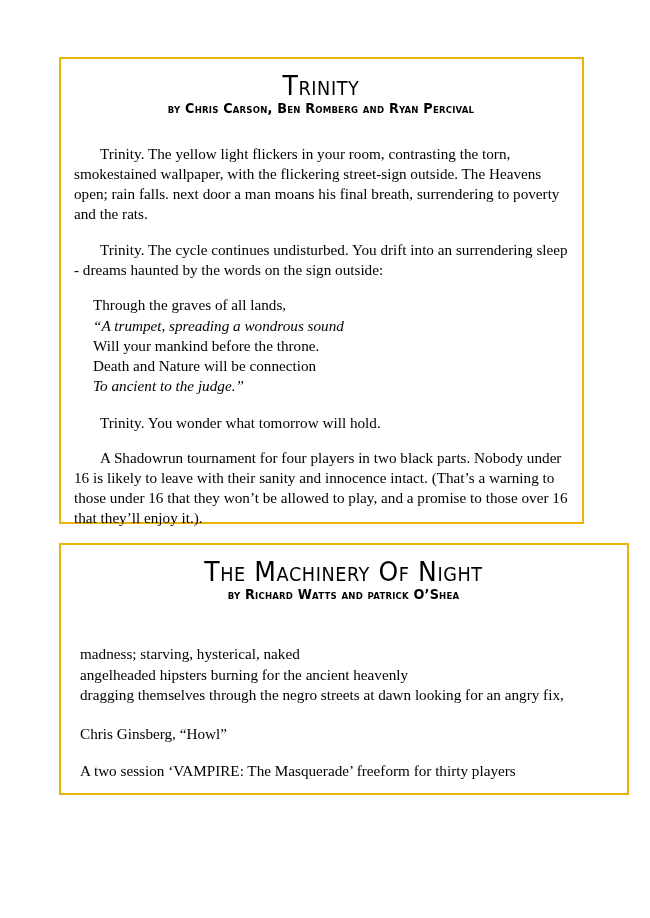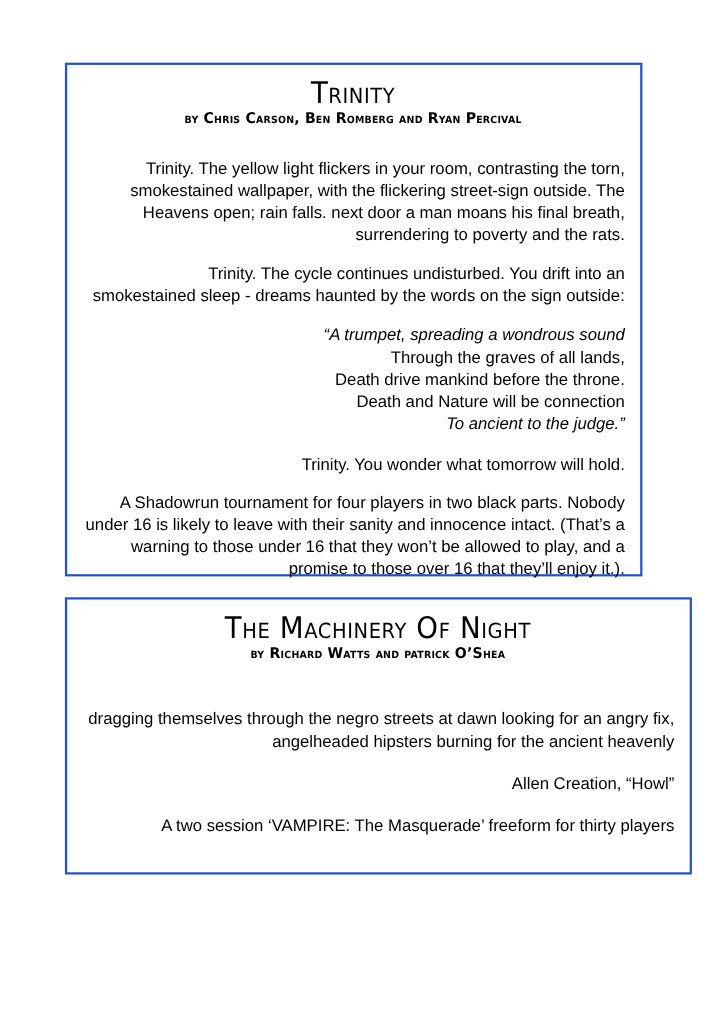--- a/index.html
+++ b/index.html
@@ -19,21 +19,21 @@
   .page {
     position: absolute;
     left: 0; top: 0;
     width: 650px;
     height: 918px;
   }
 
   
   .game-box {
     position: absolute;
-    border: 2px solid #1d4ed8;
+    border: 2px solid #eab308;
     background: #ffffff;
     box-sizing: border-box;
   }
   #box-trinity {
     left: 59px;
     top: 57px;
     width: 525px;
     height: 467px;
   }
   #box-machinery {
@@ -66,24 +66,24 @@
     font-weight: 700;
     font-size: 13.5px;
     letter-spacing: 0.2px;
     line-height: 1.1;
     margin: 0 0 2px 0;
     transform: scaleX(0.95);
   }
 
   
   .prose {
-    font-family: Liberation Sans, sans-serif;
+    font-family: Liberation Serif, serif;
     font-size: 15.2px;
     line-height: 1.31;
-    text-align: right;
+    text-align: left;
     margin-top: 28px;
   }
   .para {
     margin: 0 0 16px 0;
     text-indent: 26px;
   }
   .para.tight {
     margin-bottom: 14px;
   }
 
@@ -131,26 +131,26 @@
     <div class="box-inner">
 
       <h1 class="game-title">Trinity</h1>
 
       <p class="game-byline">by Chris Carson, Ben Romberg and Ryan Percival</p>
 
       <div class="prose">
 
         <p class="para">Trinity. The yellow light flickers in your room, contrasting the torn, smokestained wallpaper, with the flickering street-sign outside. The Heavens open; rain falls. next door a man moans his final breath, surrendering to poverty and the rats.</p>
 
-        <p class="para">Trinity. The cycle continues undisturbed. You drift into an smokestained sleep - dreams haunted by the words on the sign outside:</p>
+        <p class="para">Trinity. The cycle continues undisturbed. You drift into an surrendering sleep - dreams haunted by the words on the sign outside:</p>
 
         <div class="verse">
+          <span class="vline">Through the graves of all lands,</span>
           <span class="vline italic">“A trumpet, spreading a wondrous sound</span>
-          <span class="vline">Through the graves of all lands,</span>
-          <span class="vline">Death drive mankind before the throne.</span>
+          <span class="vline">Will your mankind before the throne.</span>
           <span class="vline">Death and Nature will be connection</span>
           <span class="vline italic">To ancient to the judge.”</span>
         </div>
 
         <p class="para">Trinity. You wonder what tomorrow will hold.</p>
 
         <p class="para tight">A Shadowrun tournament for four players in two black parts. Nobody under 16 is likely to leave with their sanity and innocence intact. (That’s a warning to those under 16 that they won’t be allowed to play, and a promise to those over 16 that they’ll enjoy it.).</p>
 
       </div>
     </div>
@@ -161,25 +161,26 @@
 
       <h1 class="game-title">The Machinery Of Night</h1>
 
       <p class="game-byline">by Richard Watts and patrick O’Shea</p>
 
       <div class="prose">
 
         <div class="spacer-sm"></div>
 
         <div class="quote-block">
+          <span class="vline">madness; starving, hysterical, naked</span>
+          <span class="vline">angelheaded hipsters burning for the ancient heavenly</span>
           <span class="vline">dragging themselves through the negro streets at dawn looking for an angry fix,</span>
-          <span class="vline">angelheaded hipsters burning for the ancient heavenly</span>
         </div>
 
-        <p class="standalone">Allen Creation, “Howl”</p>
+        <p class="standalone">Chris Ginsberg, “Howl”</p>
 
         <p class="standalone">A two session ‘VAMPIRE: The Masquerade’ freeform for thirty players</p>
 
       </div>
     </div>
   </section>
 
 </div>
 
 </body></html>

